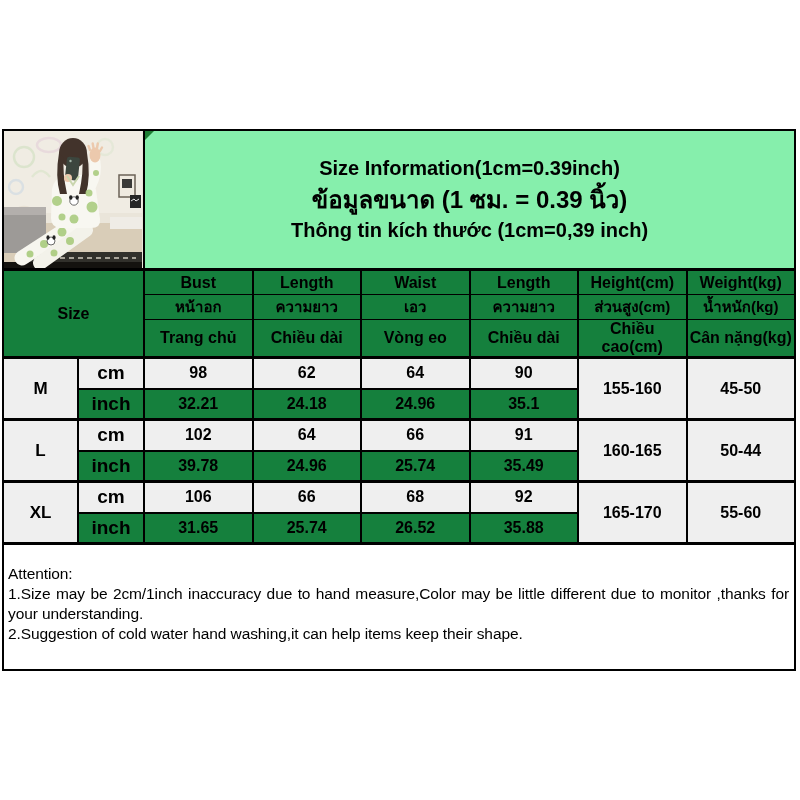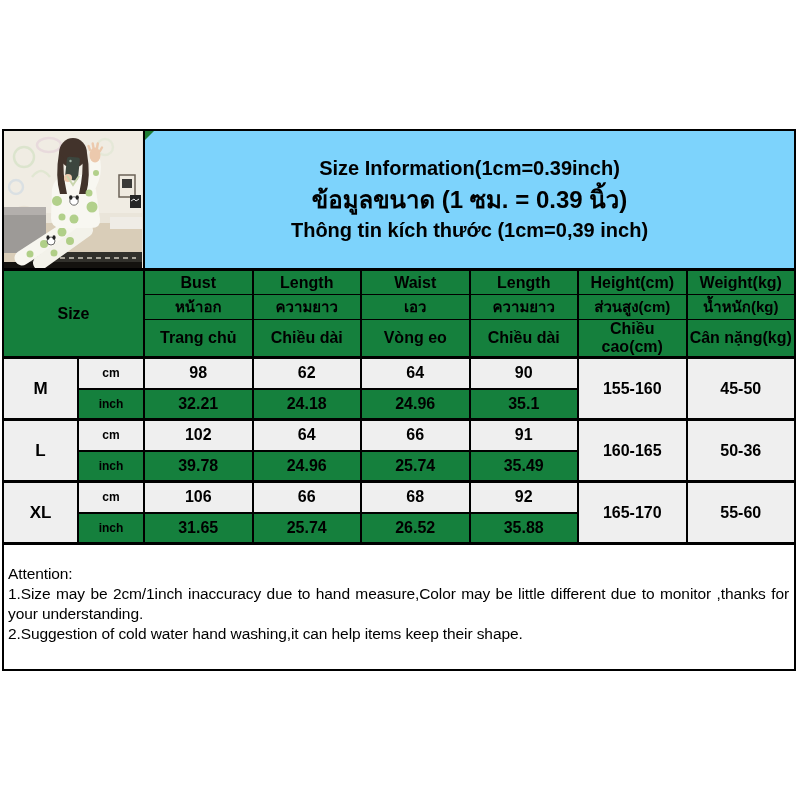--- a/index.html
+++ b/index.html
@@ -29,21 +29,21 @@
   tr.photo-row td{border-bottom:3px solid #000;}
   tr.hdr td{border-top-width:1px;border-bottom-width:1px;}
   tr.group-start td{border-top:3px solid #000;}
   tr.attention-row td{border-top:3px solid #000;}
 
   .photo-cell{background:#eae5da;}
   .photo-cell svg{display:block;}
 
   .title-cell{
     position:relative;
-    background:#7dd3fc;
+    background:#86efac;
     font-weight:bold;
     line-height:31px;
     margin-left:40px;
   }
   .title-en,.title-vi{font-size:20px;}
   .title-th{font-size:24px;}
   .flag{
     position:absolute;left:0;top:0;
     width:0;height:0;
     border-top:9px solid #1e7d33;
@@ -56,21 +56,21 @@
     font-weight:bold;
   }
   tr.hdr{height:25px;}
   tr.hdr td{background:#15803d;font-weight:bold;}
   tr.hdr.en td{font-size:16px;}
   tr.hdr.th td{font-size:15px;}
   tr.hdr.vi td{font-size:16px;}
 
   tr.data{height:31px;font-weight:bold;font-size:16px;}
   td.label-cell{background:#d4d4d4;font-size:17px;}
-  td.unit-cell{font-size:12px;}
+  td.unit-cell{font-size:19px;}
   tr.cm-row td{background:#efefef;}
   tr.inch-row td{background:#15803d;}
   td.merge-cell{background:#efefef !important;}
 
   tr.attention-row td{
     background:#fff;
     text-align:left;
     vertical-align:top;
     height:124px;
   }
@@ -222,21 +222,21 @@
       </tr>
 
       <tr class="data cm-row group-start">
         <td class="label-cell" rowspan="2">L</td>
         <td class="unit-cell">cm</td>
         <td>102</td>
         <td>64</td>
         <td>66</td>
         <td>91</td>
         <td class="merge-cell" rowspan="2">160-165</td>
-        <td class="merge-cell" rowspan="2">50-36</td>
+        <td class="merge-cell" rowspan="2">50-44</td>
       </tr>
       <tr class="data inch-row">
         <td class="unit-cell">inch</td>
         <td>39.78</td>
         <td>24.96</td>
         <td>25.74</td>
         <td>35.49</td>
       </tr>
 
       <tr class="data cm-row group-start">

